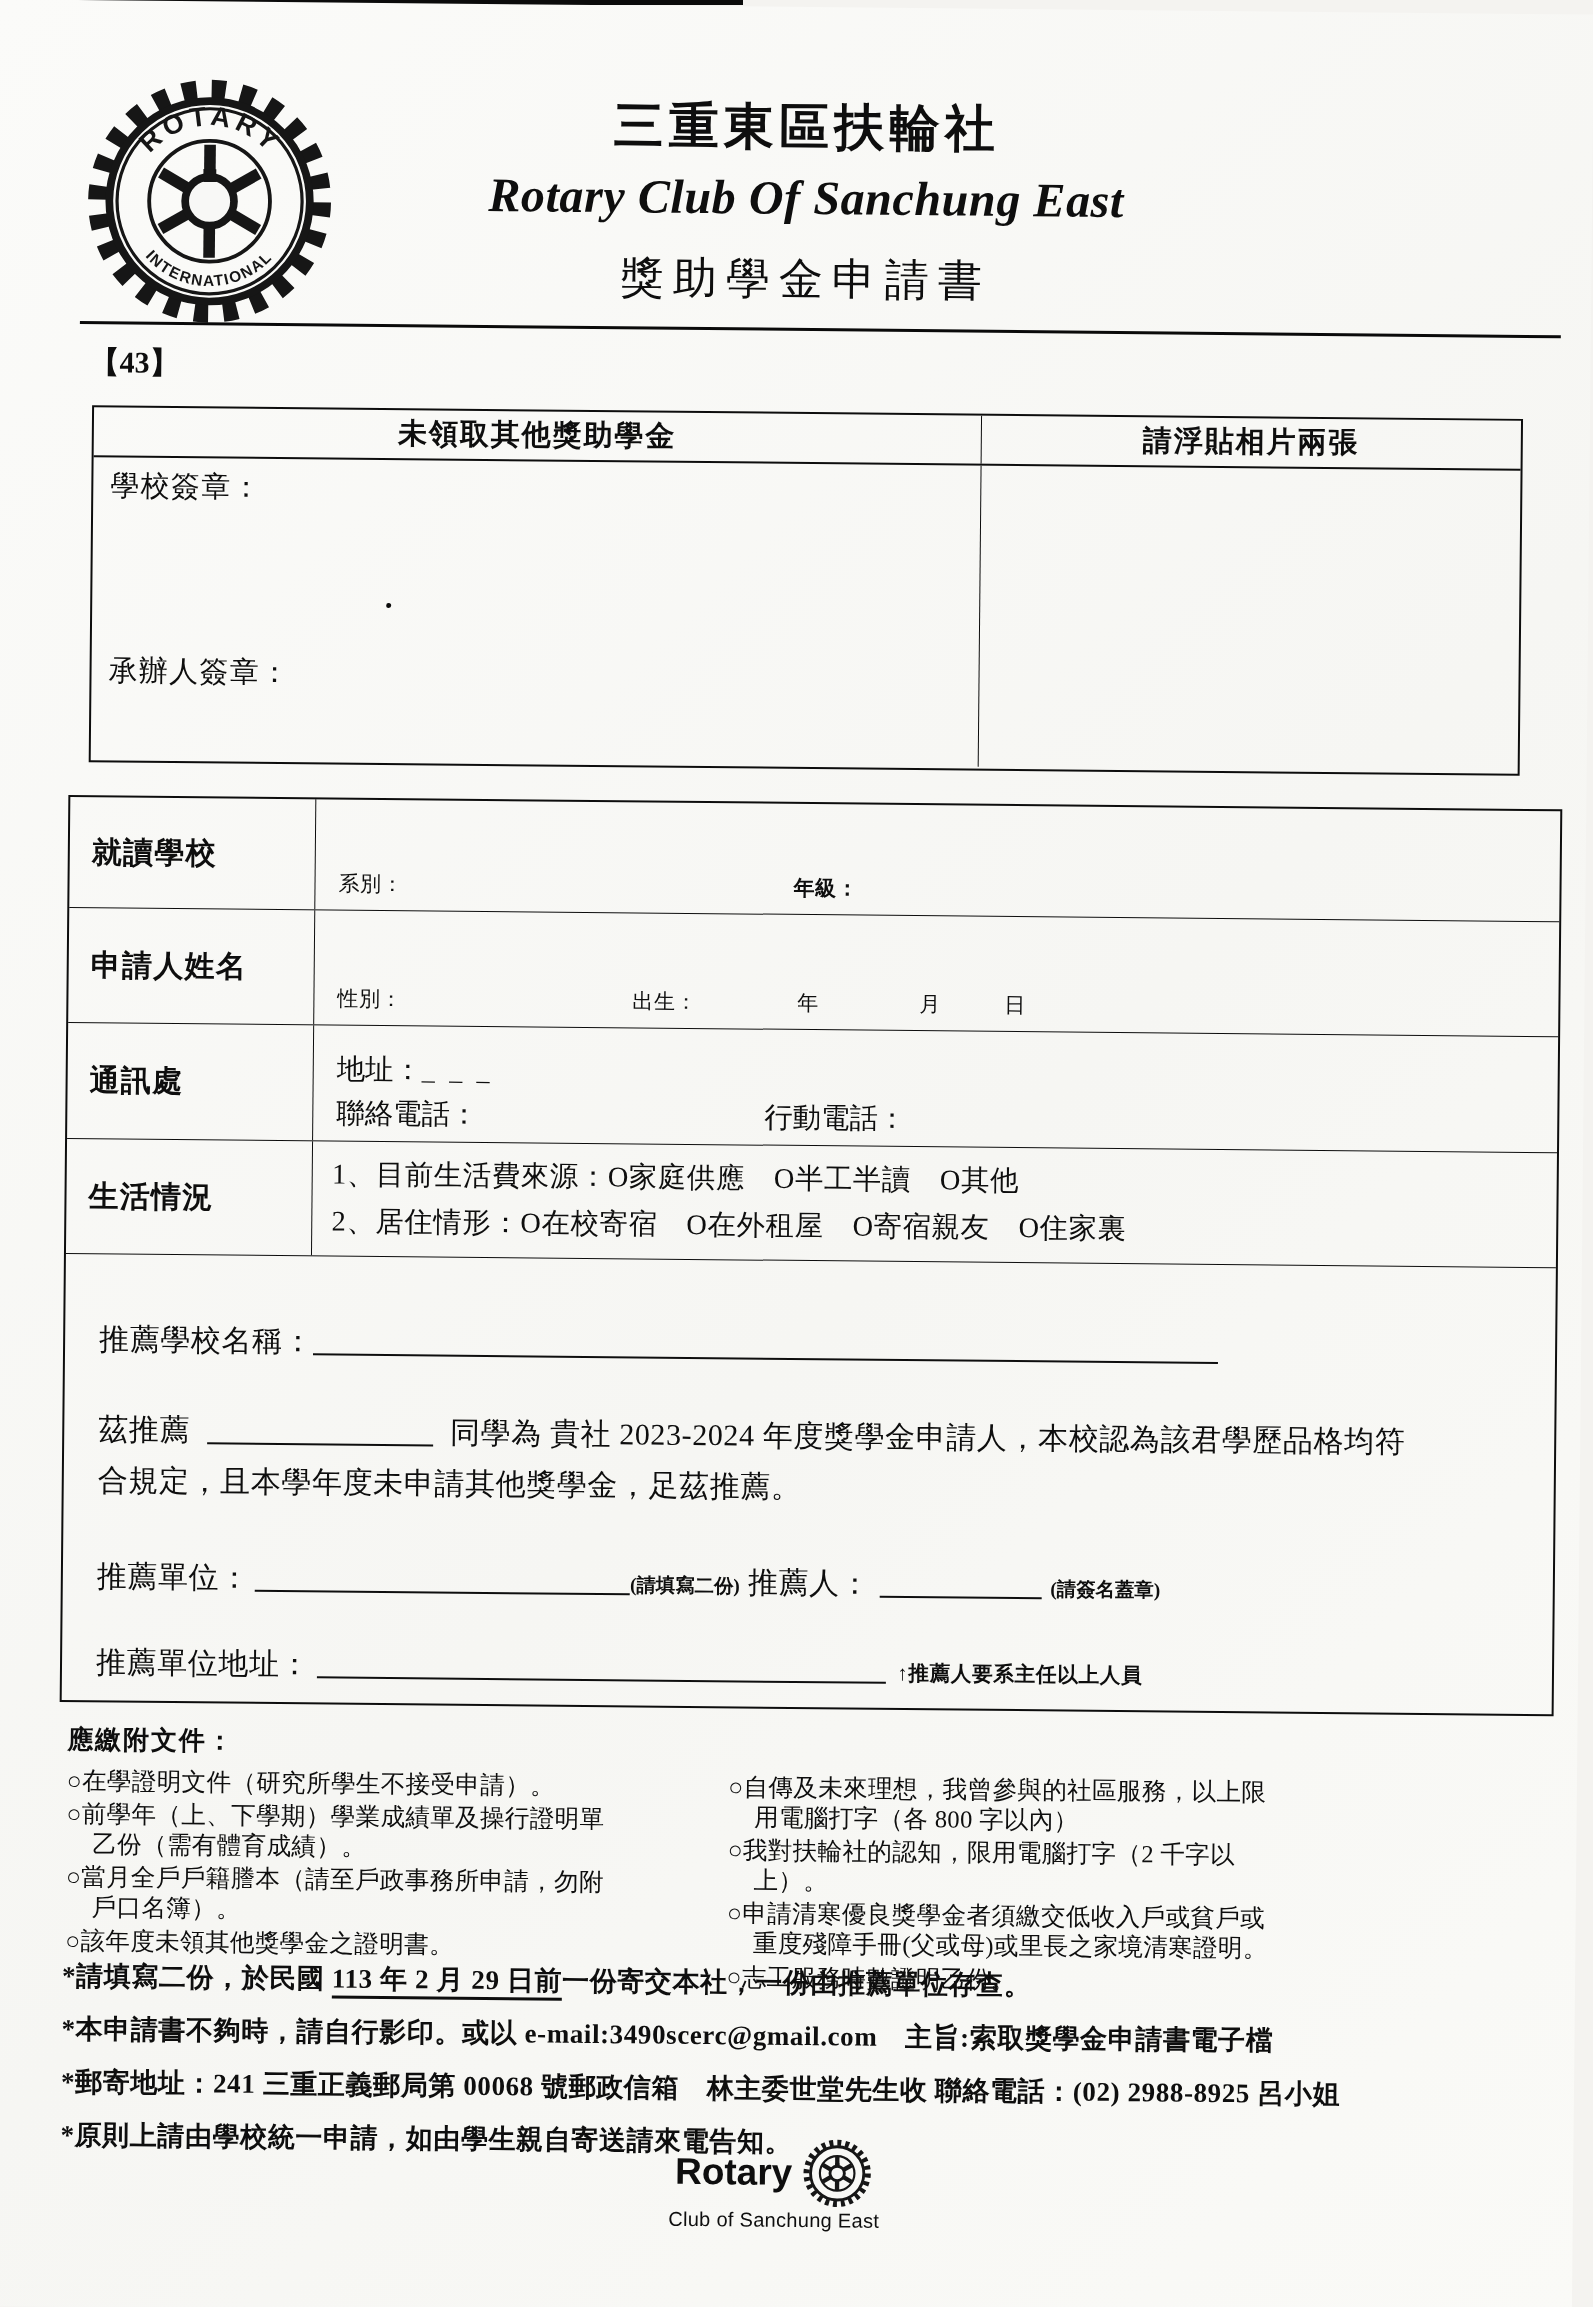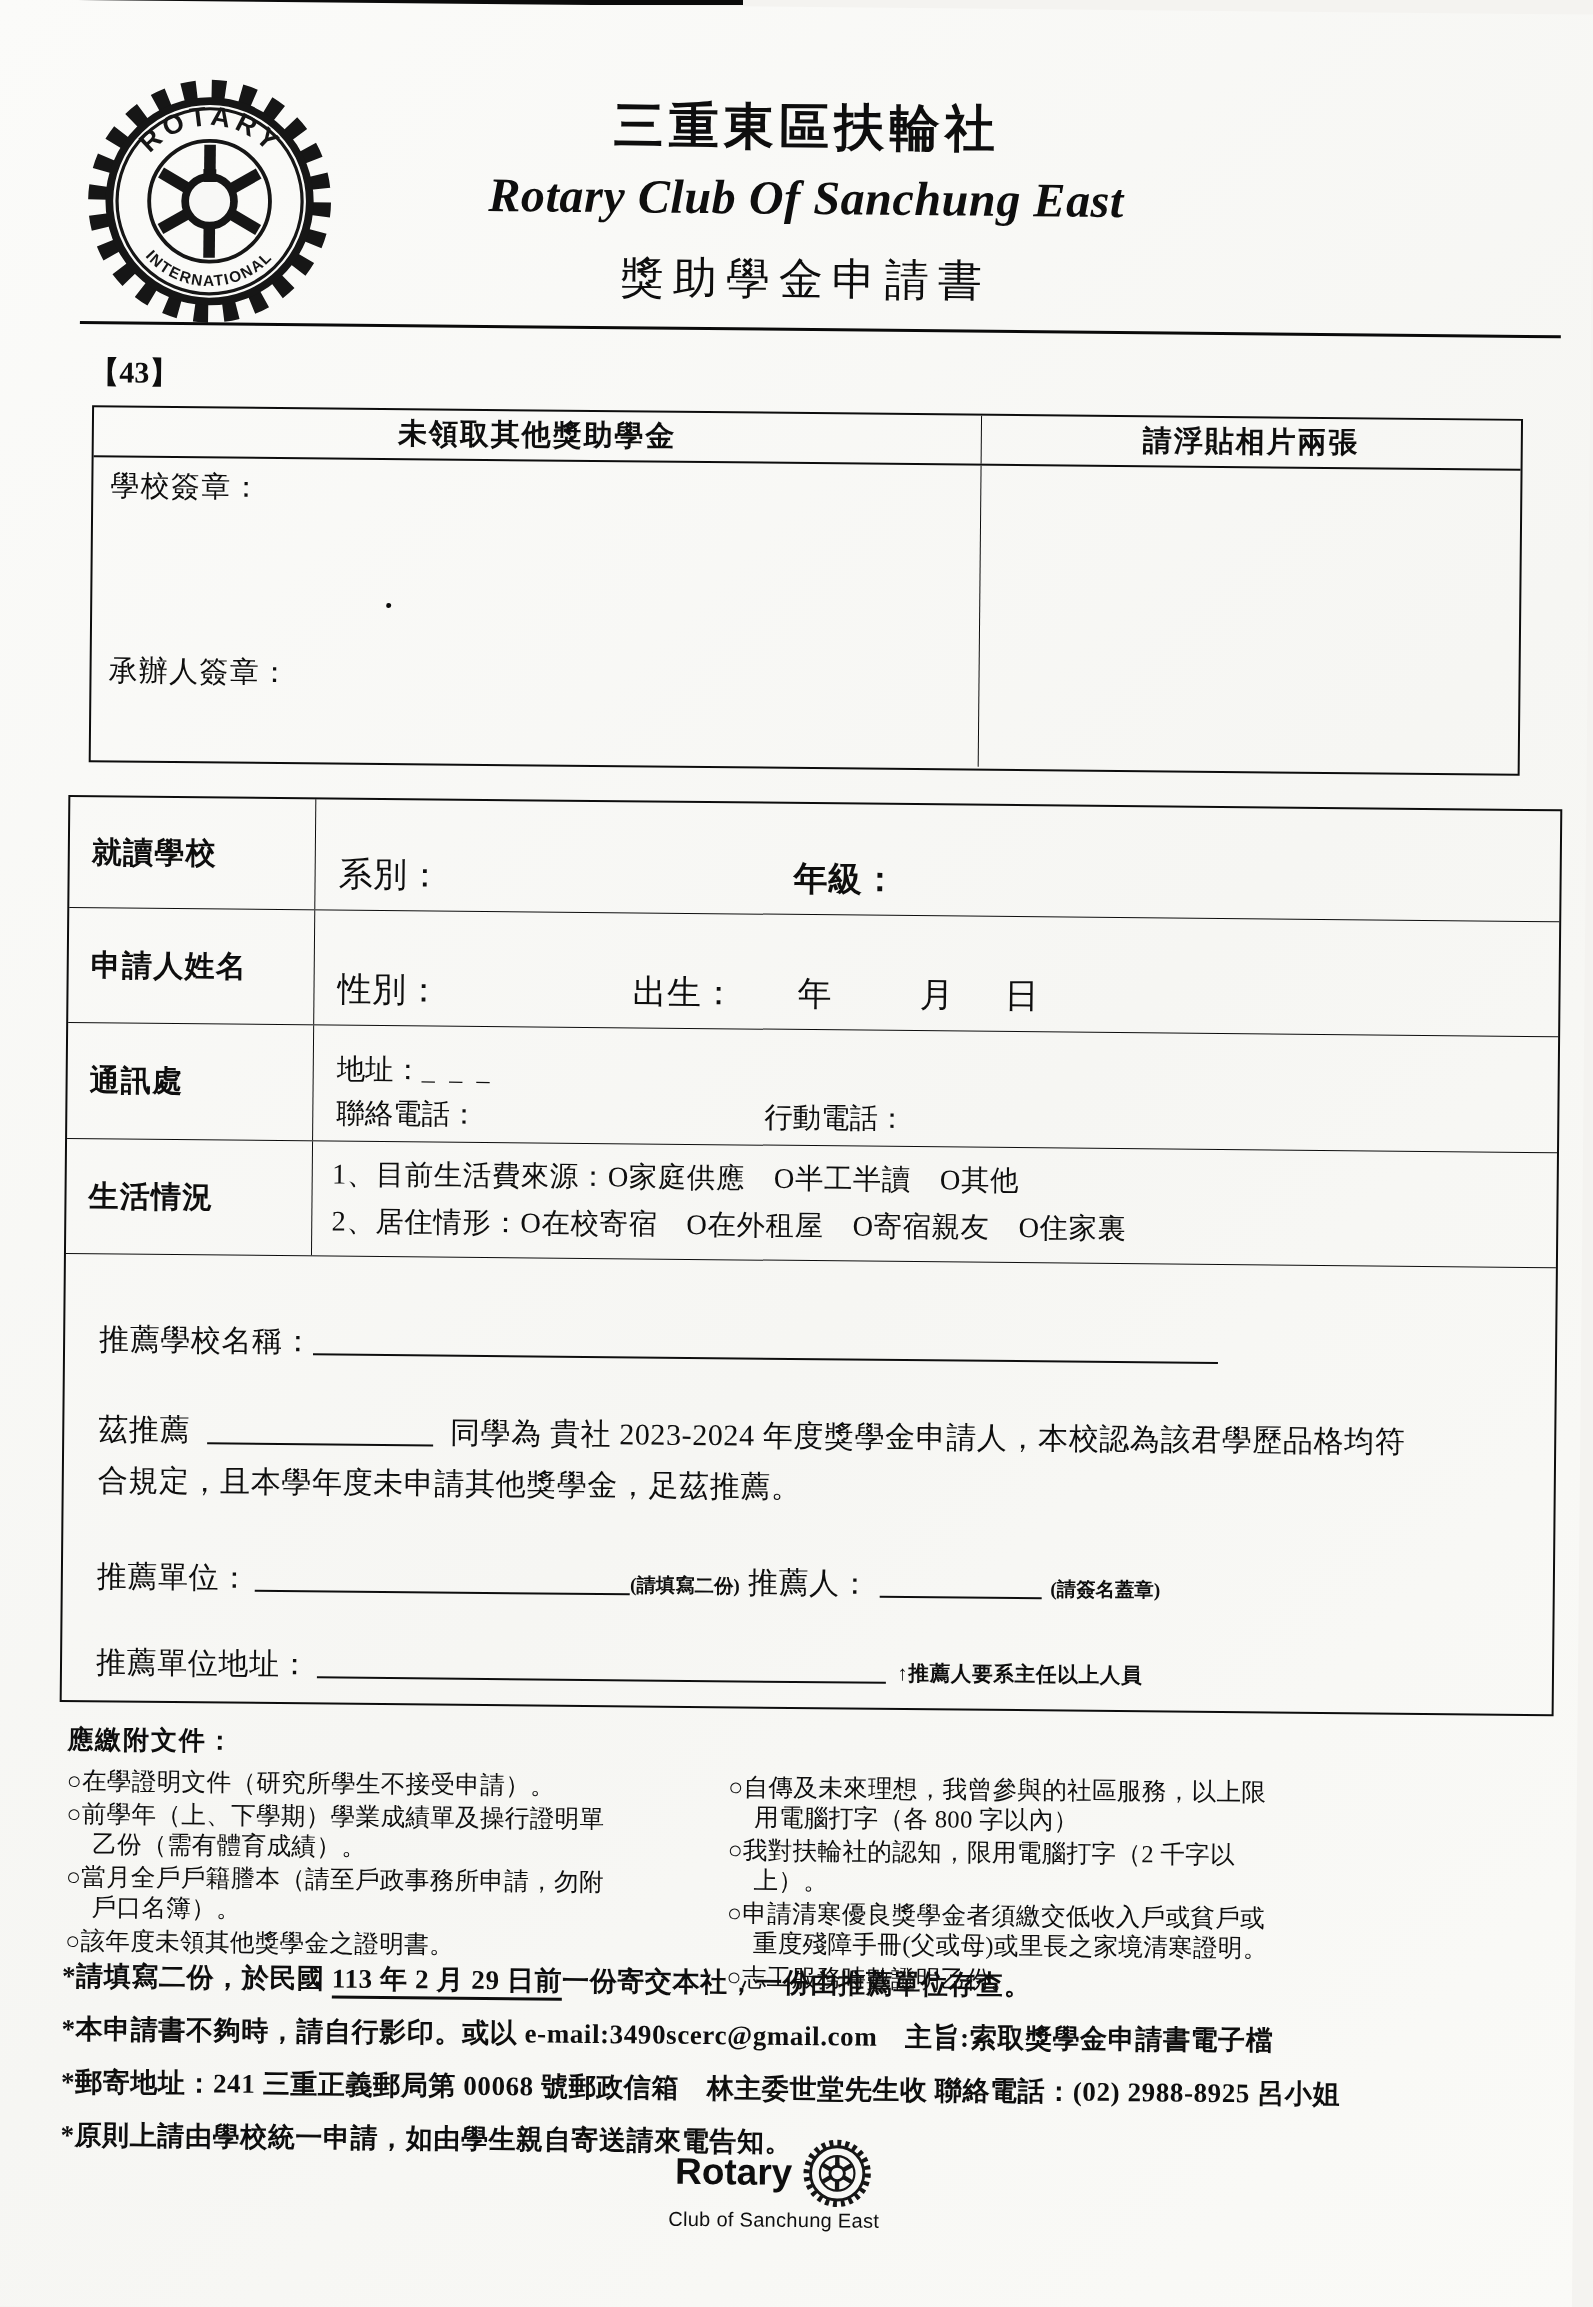--- a/index.html
+++ b/index.html
@@ -17,38 +17,38 @@
   
   .artifact{position:absolute;background:#0b0b0b;}
   .artifact.round{border-radius:50%;}
   
   .logo-wheel{position:absolute;left:83px;top:67px;width:257px;height:266px;}
   .titles{position:absolute;left:304px;top:76px;width:1008px;text-align:center;}
   .t-zh{font-size:50px;letter-spacing:5.2px;font-weight:600;line-height:1.05;margin:18px 0 0 0;}
   .t-en{font-size:48px;font-weight:700;font-style:italic;line-height:1.05;margin:19.4px 0 0 0;letter-spacing:0.6px;}
   .t-form{font-size:44px;letter-spacing:9px;font-weight:500;line-height:1.05;margin:34px 0 0 0;}
   .head-rule{position:absolute;left:83px;top:321px;width:1481px;height:3.2px;background:#0a0a0a;}
-  .form-number{position:absolute;left:93px;top:352px;font-size:30px;font-weight:600;}
+  .form-number{position:absolute;left:93px;top:342px;font-size:30px;font-weight:600;}
   
   .cert-table{position:absolute;left:96px;top:405px;width:1431px;height:357px;border:2.6px solid #0d0d0d;box-sizing:border-box;background:transparent;}
   .cert-head{display:grid;grid-template-columns:62.2% 37.8%;height:50px;border-bottom:2.6px solid #0d0d0d;box-sizing:border-box;}
   .cert-head-cell{display:flex;align-items:center;justify-content:center;font-size:29px;font-weight:700;letter-spacing:1.9px;}
   .cert-head-cell.first{border-right:1.9px solid #0d0d0d;box-sizing:border-box;}
   .cert-body{position:relative;height:301px;display:grid;grid-template-columns:62.2% 37.8%;}
   .cert-body-left{position:relative;border-right:1.9px solid #0d0d0d;box-sizing:border-box;}
   .seal-label{position:absolute;left:17px;font-size:29px;letter-spacing:1.3px;}
   .seal-label.school{top:9px;}
   .seal-label.officer{top:194px;}
   
   .info-table{position:absolute;left:76px;top:795px;width:1494px;border:2.6px solid #0d0d0d;box-sizing:border-box;}
   .itr{display:grid;grid-template-columns:246px 1fr;border-bottom:1.9px solid #0d0d0d;box-sizing:border-box;}
   .itr-label{display:flex;align-items:center;padding-left:22px;font-size:30px;font-weight:600;letter-spacing:1.3px;border-right:1.9px solid #0d0d0d;box-sizing:border-box;}
   .itr-content{position:relative;}
   .r1{height:111px;} .r2{height:115px;} .r3{height:116px;} .r4{height:115px;}
-  .fld{position:absolute;font-size:34px;letter-spacing:0.6px;}
+  .fld{position:absolute;font-size:21px;letter-spacing:0.6px;}
   .r1 .f-dept{left:23px;bottom:11.6px;} .r1 .f-grade{left:478px;bottom:11.6px;font-weight:bold;}
   .r2 .f-gender{left:23px;bottom:11.6px;} .r2 .f-birth{left:318px;bottom:11.6px;}
   .r2 .f-year{left:483px;bottom:11.6px;} .r2 .f-month{left:605px;bottom:11.6px;} .r2 .f-day{left:690px;bottom:11.6px;}
   .r3 .contact-lines{position:absolute;left:23px;bottom:6.5px;right:13px;font-size:28.4px;line-height:43px;}
   .r3 .line2{position:relative;}
   .r3 .f-mobile{position:absolute;left:428px;top:0;}
   .addr-blank{font-size:26px;letter-spacing:3.9px;font-weight:400;}
   .r4 .living{padding:9px 0 0 19.4px;font-size:28.4px;line-height:47px;letter-spacing:0.6px;}
   .open-area{position:relative;height:446px;}
   .rec-line{position:absolute;font-size:30px;letter-spacing:0.6px;white-space:nowrap;}

